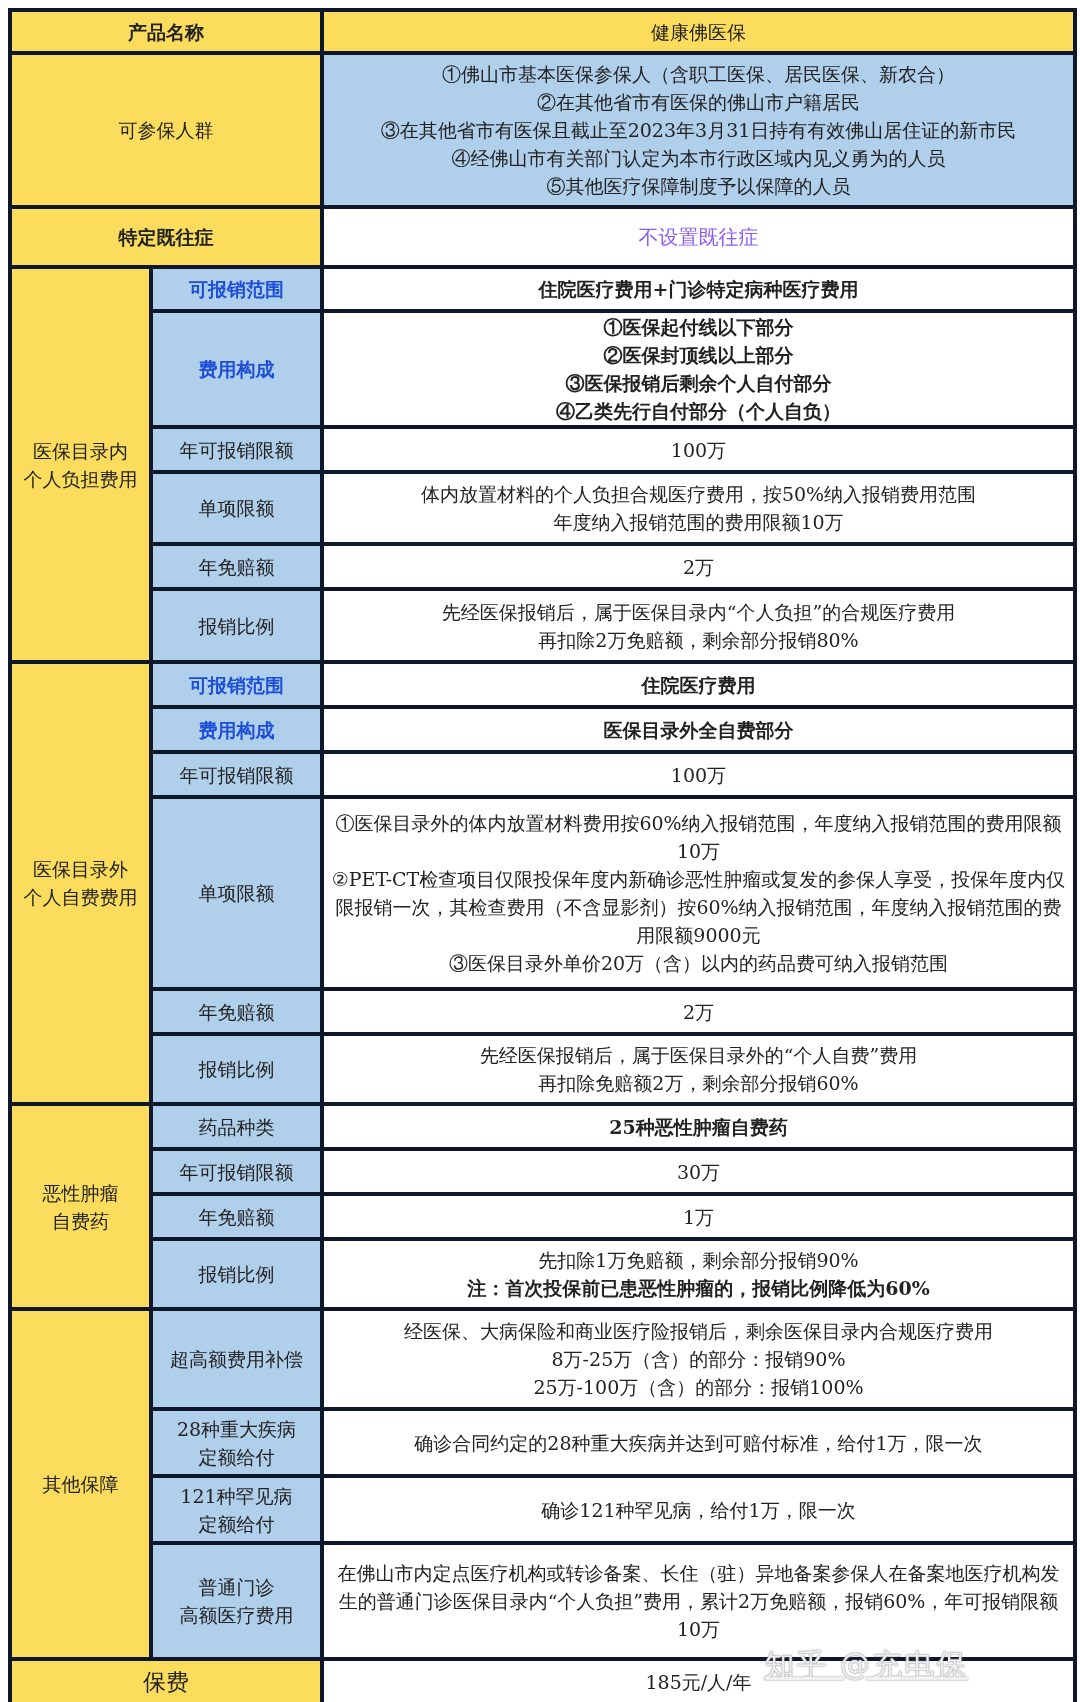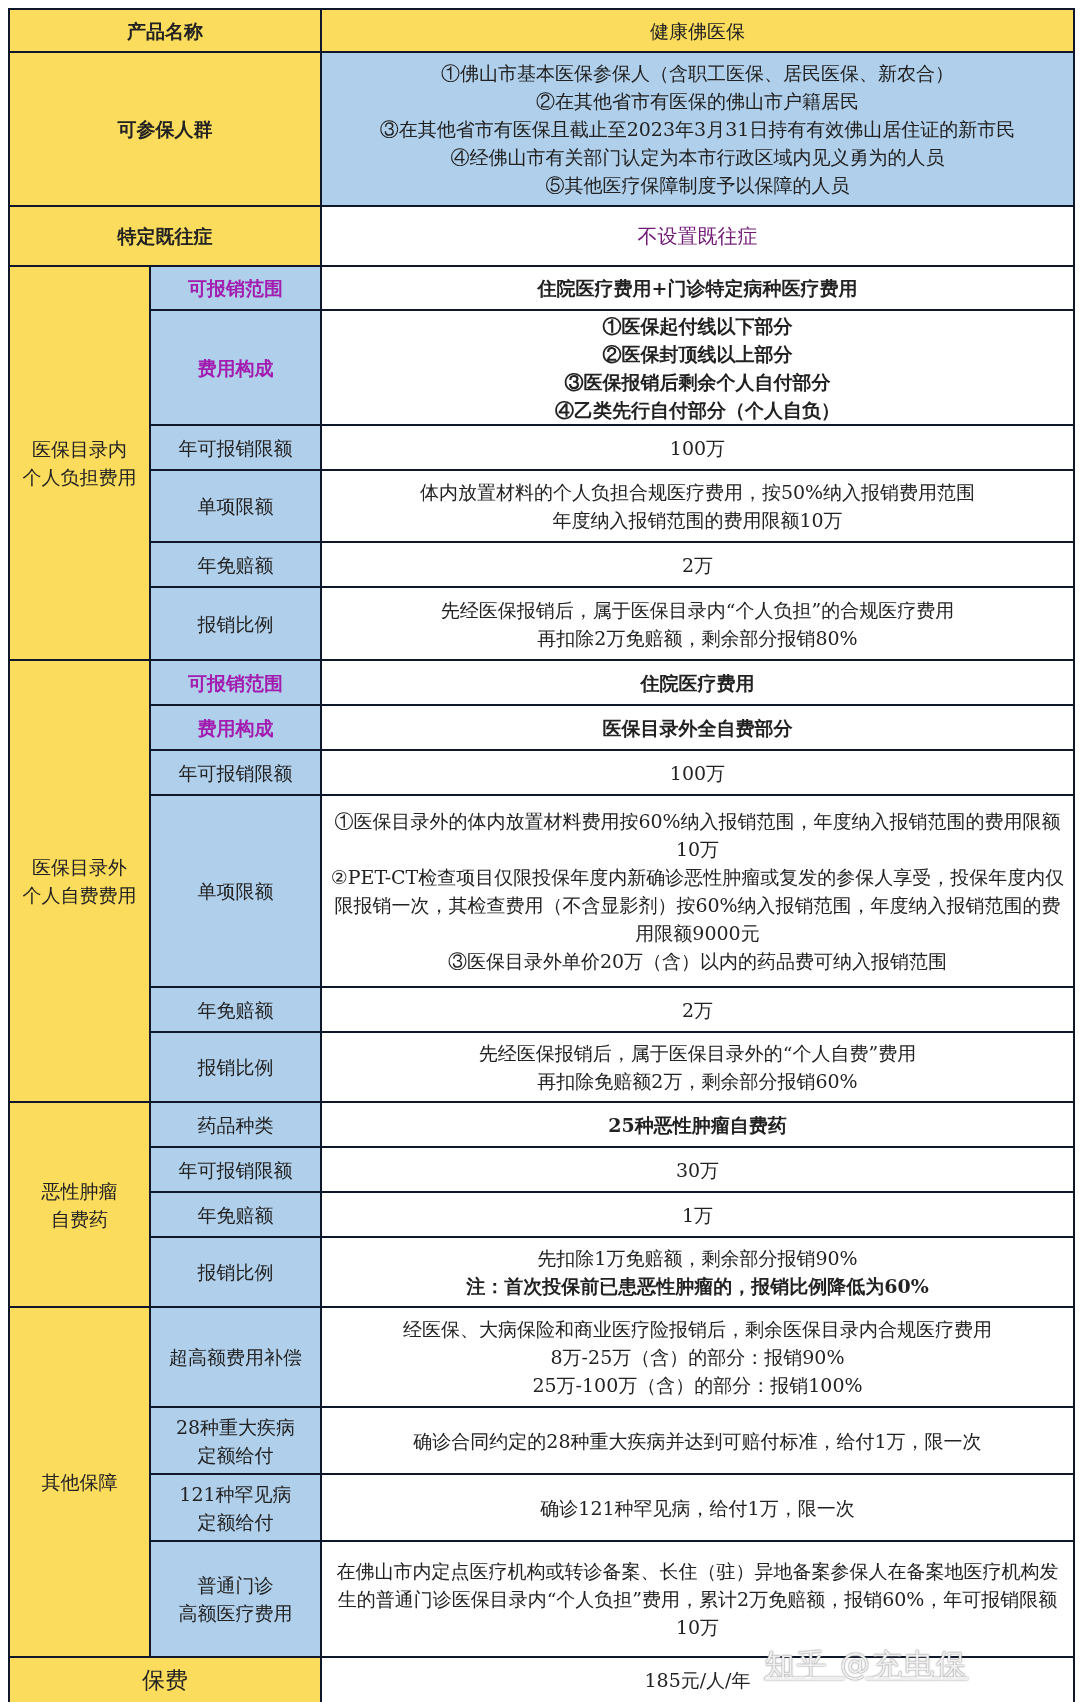--- a/index.html
+++ b/index.html
@@ -1,28 +1,28 @@
 <!DOCTYPE html>
 <html><head>
   <meta charset="utf-8">
   <style>
     html, body { margin: 0; padding: 0; background: #ffffff; }
     body { width: 1080px; height: 1702px; position: relative; overflow: hidden;
            font-family: "DejaVu Serif", "Liberation Serif", serif; color: #222; }
     table.main { position: absolute; left: 8px; top: 8px; width: 1065px;
                  border-collapse: collapse; table-layout: fixed; }
-    table.main td { border: 2px solid #0f172a; padding: 0 6px; text-align: center;
+    table.main td { border: 4px solid #0f172a; padding: 0 6px; text-align: center;
                     vertical-align: middle; font-size: 19px; line-height: 28px; }
     .yellow { background: #fbdc5c; }
     .blue { background: #b0cfeb; }
     .white { background: #ffffff; }
-    .red { color: #a21caf; font-weight: bold; }
+    .red { color: #1d4ed8; font-weight: bold; }
     .bold { font-weight: bold; }
     .h-title { font-size: 24px; font-weight: bold; }
-    .h-huge { font-size: 36px; font-weight: bold; }
+    .h-huge { font-size: 36px; font-weight: normal; }
     .left { text-align: center; }
     .grp { font-size: 20px; line-height: 28px; }
     .val-lines div { line-height: 28px; }
     .watermark { position: absolute; right: 112px; bottom: 16px; font-size: 30px;
                  color: rgba(255,255,255,0.85); text-shadow: 0 0 2px #999, 0 0 1px #777;
                  font-family: "DejaVu Sans", sans-serif; letter-spacing: 2px; text-decoration: underline; }
   </style>
 </head>
 <body>
 
@@ -45,21 +45,21 @@
       <div>①佛山市基本医保参保人（含职工医保、居民医保、新农合）</div>
       <div>②在其他省市有医保的佛山市户籍居民</div>
       <div>③在其他省市有医保且截止至2023年3月31日持有有效佛山居住证的新市民</div>
       <div>④经佛山市有关部门认定为本市行政区域内见义勇为的人员</div>
       <div>⑤其他医疗保障制度予以保障的人员</div>
     </td>
   </tr>
 
   <tr style="height:60px">
     <td colspan="2" class="yellow h-title">特定既往症</td>
-    <td class="white" style="color:#701a75;font-size:20px">不设置既往症</td>
+    <td class="white" style="color:#8b5cf6;font-size:20px">不设置既往症</td>
   </tr>
 
   <tr style="height:44px">
     <td rowspan="6" class="yellow grp">
       <div>医保目录内</div>
       <div>个人负担费用</div>
     </td>
     <td class="blue red">可报销范围</td>
     <td class="white bold">住院医疗费用+门诊特定病种医疗费用</td>
   </tr>

